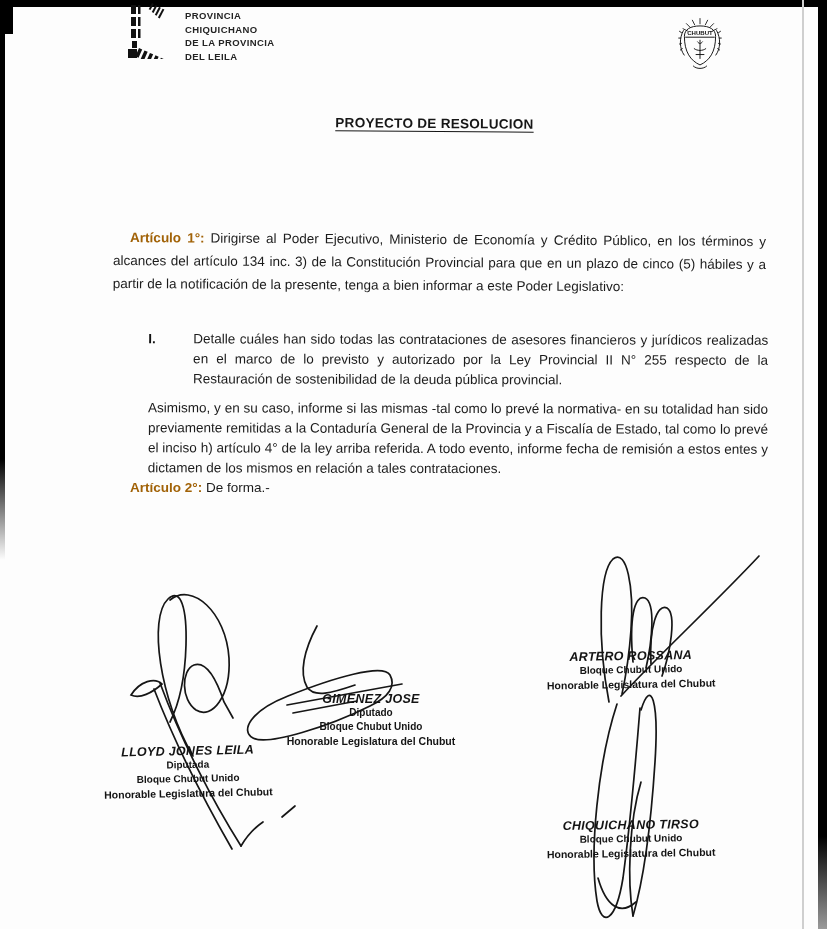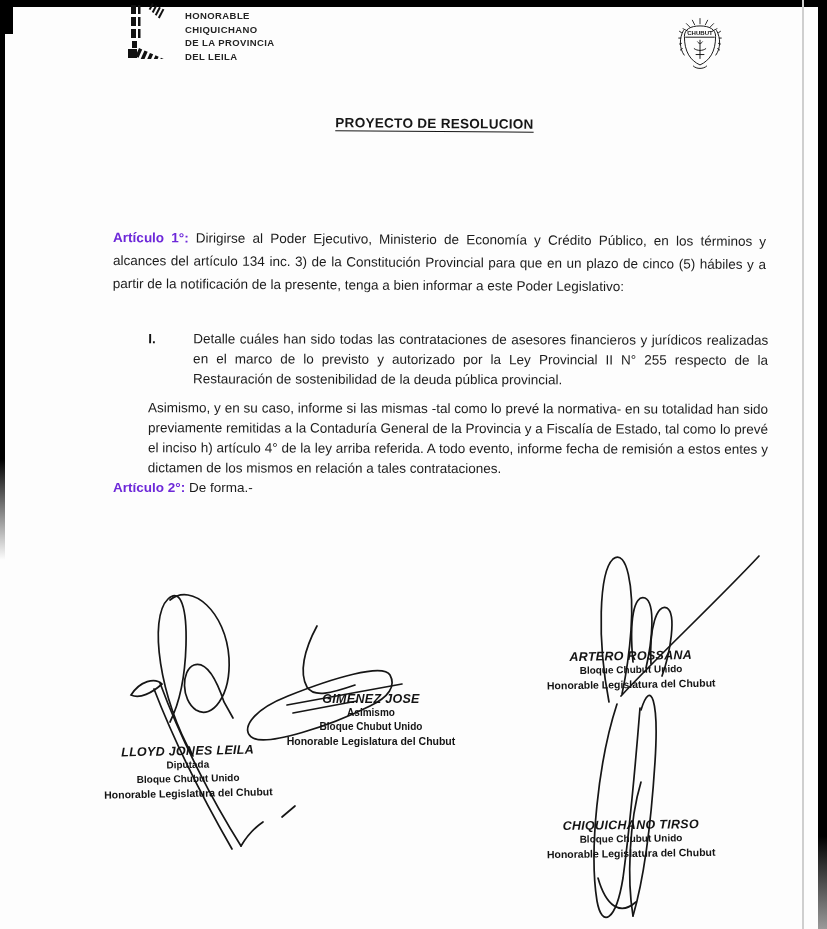--- a/index.html
+++ b/index.html
@@ -29,21 +29,21 @@
   
   .doc-title{position:absolute;top:116px;left:0;width:100%;text-align:center;
     transform:translateX(21px) rotate(0.45deg);
     font-size:13.5px;font-weight:bold;letter-spacing:.3px;
     text-decoration:underline;text-underline-offset:3px;color:#161616;}
 
   
   .para-1{position:absolute;left:113px;top:228px;width:653px;
     font-size:13.5px;line-height:23px;text-align:justify;
     transform:rotate(0.35deg);color:#1c1c1c;}
-  .bold-label{font-weight:bold;color:#6d28d9;}
+  .bold-label{font-weight:bold;color:#a16207;margin-left:17px;}
 
   .item-list{position:absolute;left:148px;top:330px;width:620px;transform:rotate(0.15deg);}
   .list-item{display:flex;margin-bottom:9px;}
   .item-numeral{width:45px;flex:0 0 45px;font-weight:bold;font-size:13.5px;line-height:20px;color:#111;}
   .item-text{flex:1;font-size:13.5px;line-height:20px;text-align:justify;color:#1c1c1c;}
 
   .article-2{position:absolute;left:113px;top:480px;font-size:13.5px;color:#1c1c1c;}
 
   
   .sig-svg{position:absolute;inset:0;pointer-events:none;}
@@ -91,21 +91,21 @@
           <rect x="6" y="0" width="3.5" height="10"></rect>
           <rect x="12" y="0" width="3.5" height="11"></rect>
           <rect x="18" y="0" width="3.5" height="12"></rect>
           <rect x="24" y="0" width="3.5" height="13"></rect>
         </g>
       </g>
     </svg>
   </div>
 
   <div class="inst-block">
-    <div>HONORABLE</div>
+    <div>PROVINCIA</div>
     <div>CHIQUICHANO</div>
     <div>DE LA PROVINCIA</div>
     <div>DEL LEILA</div>
   </div>
 
   <div class="seal-box">
     <svg width="52" height="60" viewBox="0 0 60 68">
       <g stroke="#111" fill="none" stroke-width="1.1">
         <g stroke-width="1">
           <line x1="30" y1="10" x2="30" y2="3"></line>
@@ -188,21 +188,21 @@
 
   <div class="sig-block sig-leila">
     <div class="sig-name">LLOYD JONES LEILA</div>
     <div class="sig-role">Diputada</div>
     <div class="sig-line">Bloque Chubut Unido</div>
     <div class="sig-org">Honorable Legislatura del Chubut</div>
   </div>
 
   <div class="sig-block sig-jose">
     <div class="sig-name">GIMENEZ JOSE</div>
-    <div class="sig-role">Asimismo</div>
+    <div class="sig-role">Diputado</div>
     <div class="sig-line">Bloque Chubut Unido</div>
     <div class="sig-org">Honorable Legislatura del Chubut</div>
   </div>
 
   <div class="sig-block sig-rossana">
     <div class="sig-name">ARTERO ROSSANA</div>
 
     <div class="sig-line">Bloque Chubut Unido</div>
     <div class="sig-org">Honorable Legislatura del Chubut</div>
   </div>

